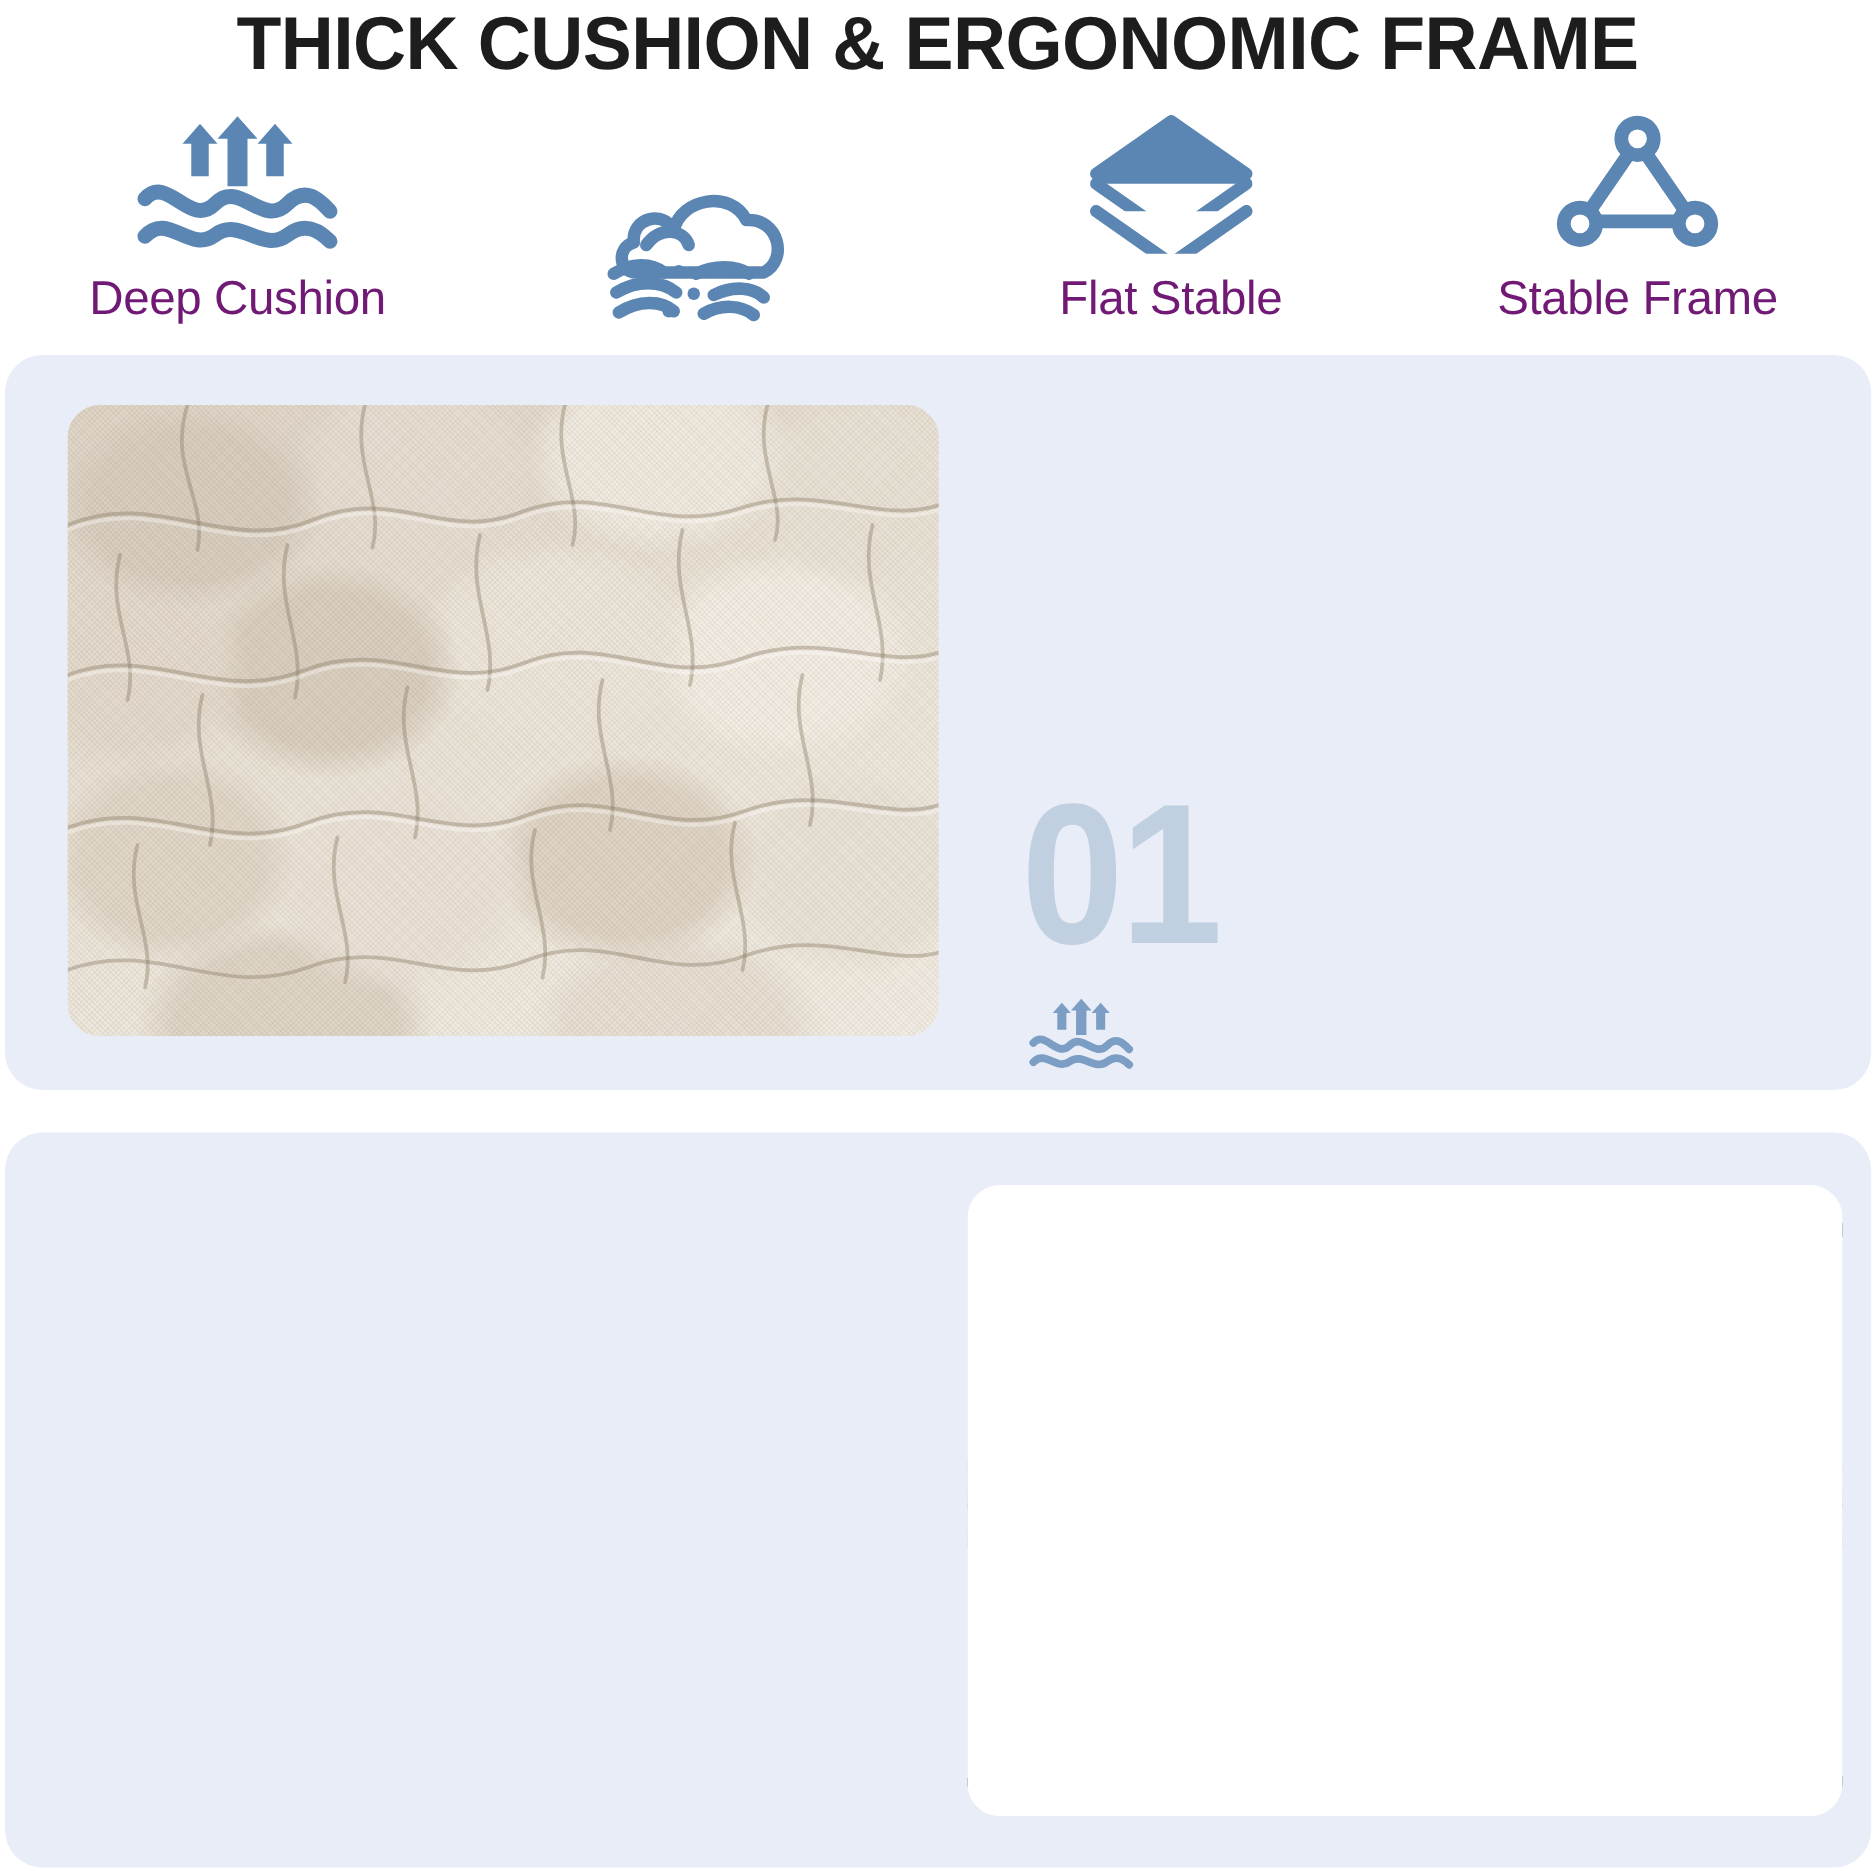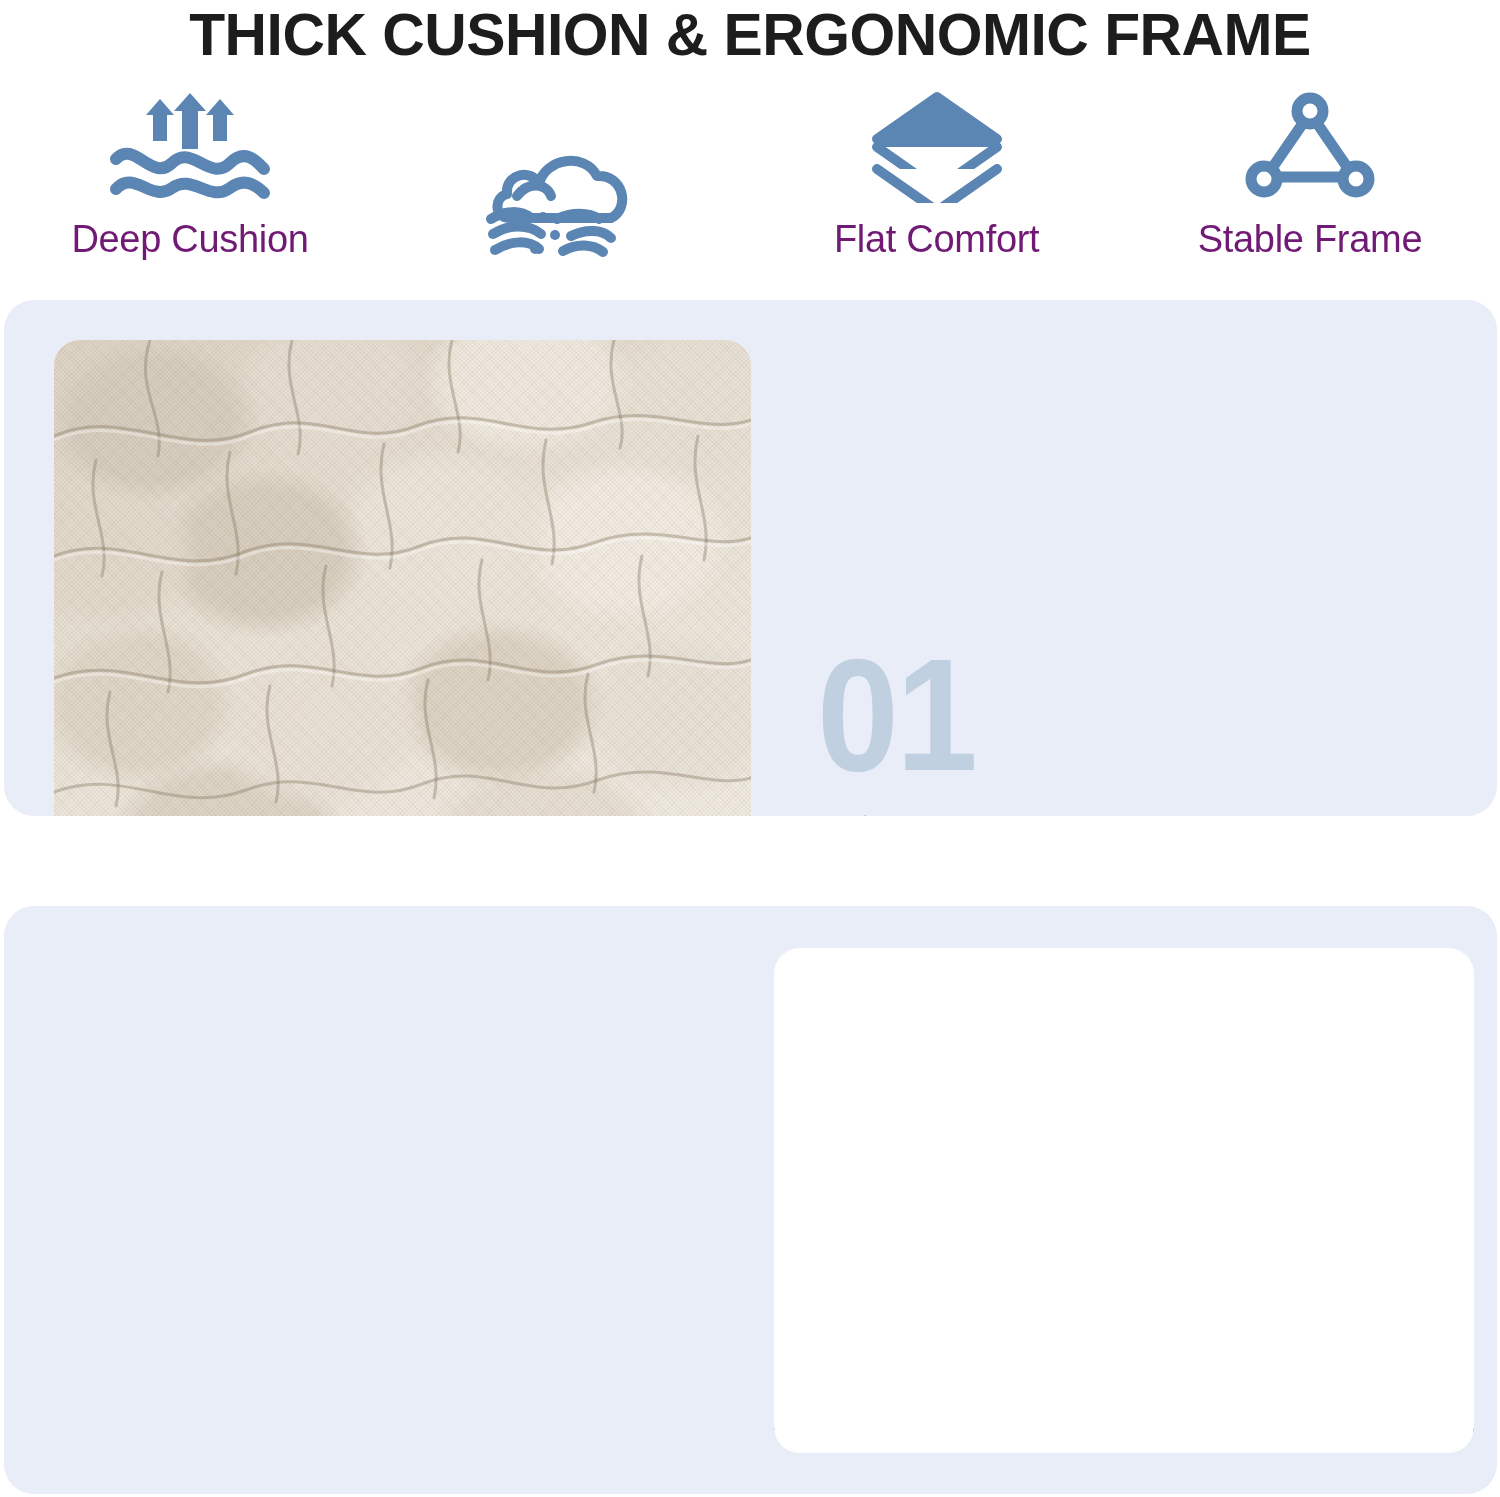--- a/index.html
+++ b/index.html
@@ -52,21 +52,21 @@
     white-space:nowrap;
   }
 
   
   .card{
     position:absolute;
     background:#e9edf7;
     border-radius:30px;
     overflow:hidden;
   }
-  #card-01{ left:4px; top:300px; width:1493px; height:516px; }
+  #card-01{ left:4px; top:284px; width:1493px; height:588px; }
   #card-02{ left:4px; top:906px; width:1493px; height:588px; }
 
   .photo{
     position:absolute;
     border-radius:26px;
     overflow:hidden;
   }
   #photo-01{ left:50px; top:40px; width:697px; height:505px; }
   #photo-02{ left:770px; top:42px; width:700px; height:505px; }
 
@@ -171,21 +171,21 @@
   </div>
 
   <div class="feature">
     <div class="feature-icon">
       <svg width="180" height="112" viewBox="0 0 180 112">
         <path d="M90 6 L150 48 L90 90 L30 48 Z" fill="#5b86b3" stroke="#5b86b3" stroke-width="10" stroke-linejoin="round"></path>
         <path d="M30 56 L90 98 L150 56" fill="#ffffff" stroke="#5b86b3" stroke-width="10" stroke-linejoin="round" stroke-linecap="round"></path>
         <path d="M30 78 L90 120 L150 78" fill="#ffffff" stroke="#5b86b3" stroke-width="10" stroke-linejoin="round" stroke-linecap="round"></path>
       </svg>
     </div>
-    <div class="feature-label">Flat Comfort</div>
+    <div class="feature-label">Flat Stable</div>
   </div>
 
   <div class="feature">
     <div class="feature-icon">
       <svg width="180" height="112" viewBox="0 0 180 112">
         <g stroke="#5b86b3" stroke-width="11" stroke-linecap="round" fill="none">
           <path d="M90 22 L46 86"></path>
           <path d="M90 22 L134 86"></path>
           <path d="M46 86 L134 86"></path>
         </g>

